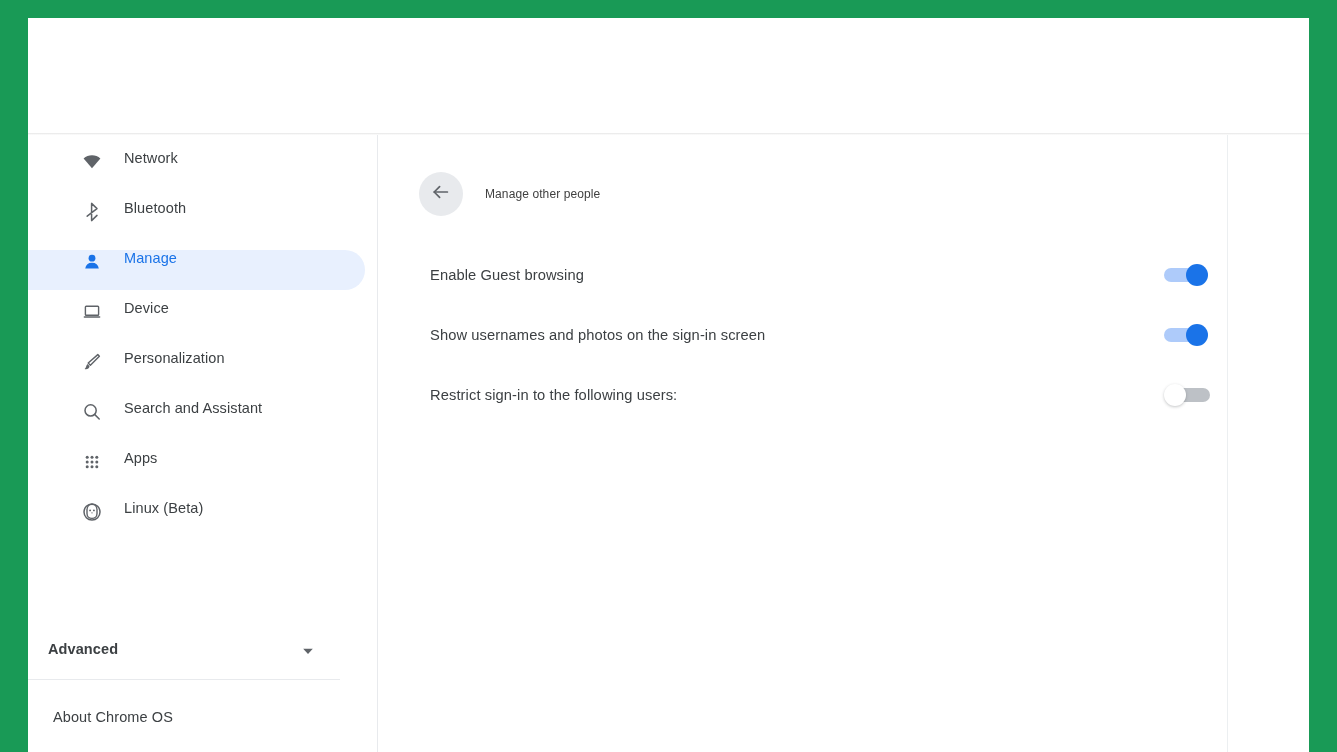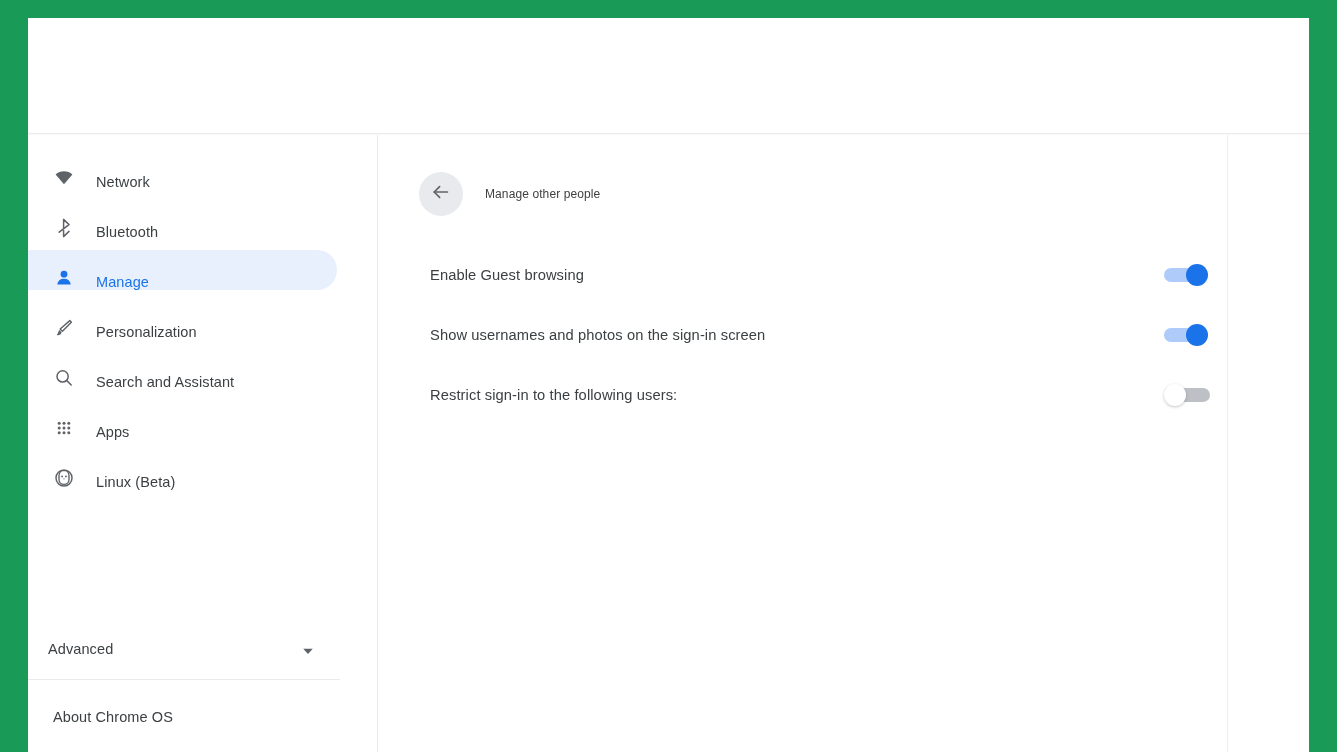--- a/index.html
+++ b/index.html
@@ -133,26 +133,27 @@
     top: 0;
     width: 1px;
     height: 617px;
     background: #eceff1;
   }
 
   .nav-item {
     position: relative;
     height: 40px;
     display: flex;
-    align-items: flex-end;
+    align-items: flex-start;
     margin-bottom: 10px;
     border-top-right-radius: 20px;
     border-bottom-right-radius: 20px;
     width: 309px;
     cursor: default;
+    padding-left: 28px;
   }
   .nav-item .nav-icon {
     width: 24px;
     height: 24px;
     margin-left: 24px;
     display: flex;
     align-items: center;
     justify-content: center;
     flex: 0 0 auto;
   }
@@ -183,20 +184,21 @@
     height: 40px;
     display: flex;
     align-items: center;
     cursor: default;
   }
   #advanced-label {
     margin-left: 20px;
     font-size: 14.5px;
     color: #3c4043;
     letter-spacing: 0.1px;
+    font-weight: bold;
   }
   #advanced-chevron {
     position: absolute;
     left: 272px;
     top: 14px;
     width: 16px;
     height: 16px;
   }
 
   #sidebar-divider-h {
@@ -338,20 +340,29 @@
         <div class="nav-item selected">
           <span class="nav-icon">
             <svg width="20" height="20" viewBox="0 0 20 20">
               <circle cx="10" cy="6.2" r="3.4" fill="#1a73e8"></circle>
               <path d="M3.2 16.6 A6.9 6.9 0 0 1 16.8 16.6 Z" fill="#1a73e8"></path>
             </svg>
           </span>
           <span class="nav-label">Manage</span>
         </div>
 
+        <div class="nav-item">
+          <span class="nav-icon">
+            <svg width="20" height="20" viewBox="0 0 20 20">
+              <rect x="3.4" y="4.2" width="13.2" height="9" rx="0.8" fill="none" stroke="#5f6368" stroke-width="1.4"></rect>
+              <rect x="1.6" y="14.2" width="16.8" height="1.6" rx="0.8" fill="#5f6368"></rect>
+            </svg>
+          </span>
+          <span class="nav-label">Device</span>
+        </div>
 
         <div class="nav-item">
           <span class="nav-icon">
             <svg width="20" height="20" viewBox="0 0 20 20">
               <path d="M15.8 2.6 L17.4 4.2 L8.4 13.2 L6.2 11 Z" fill="none" stroke="#5f6368" stroke-width="1.4" stroke-linejoin="round"></path>
               <path d="M5.6 12 C4 13.2 4.6 15.4 2.6 17 C5 17.6 7.2 16.6 7.6 14.2 Z" fill="#5f6368"></path>
             </svg>
           </span>
           <span class="nav-label">Personalization</span>
         </div>

